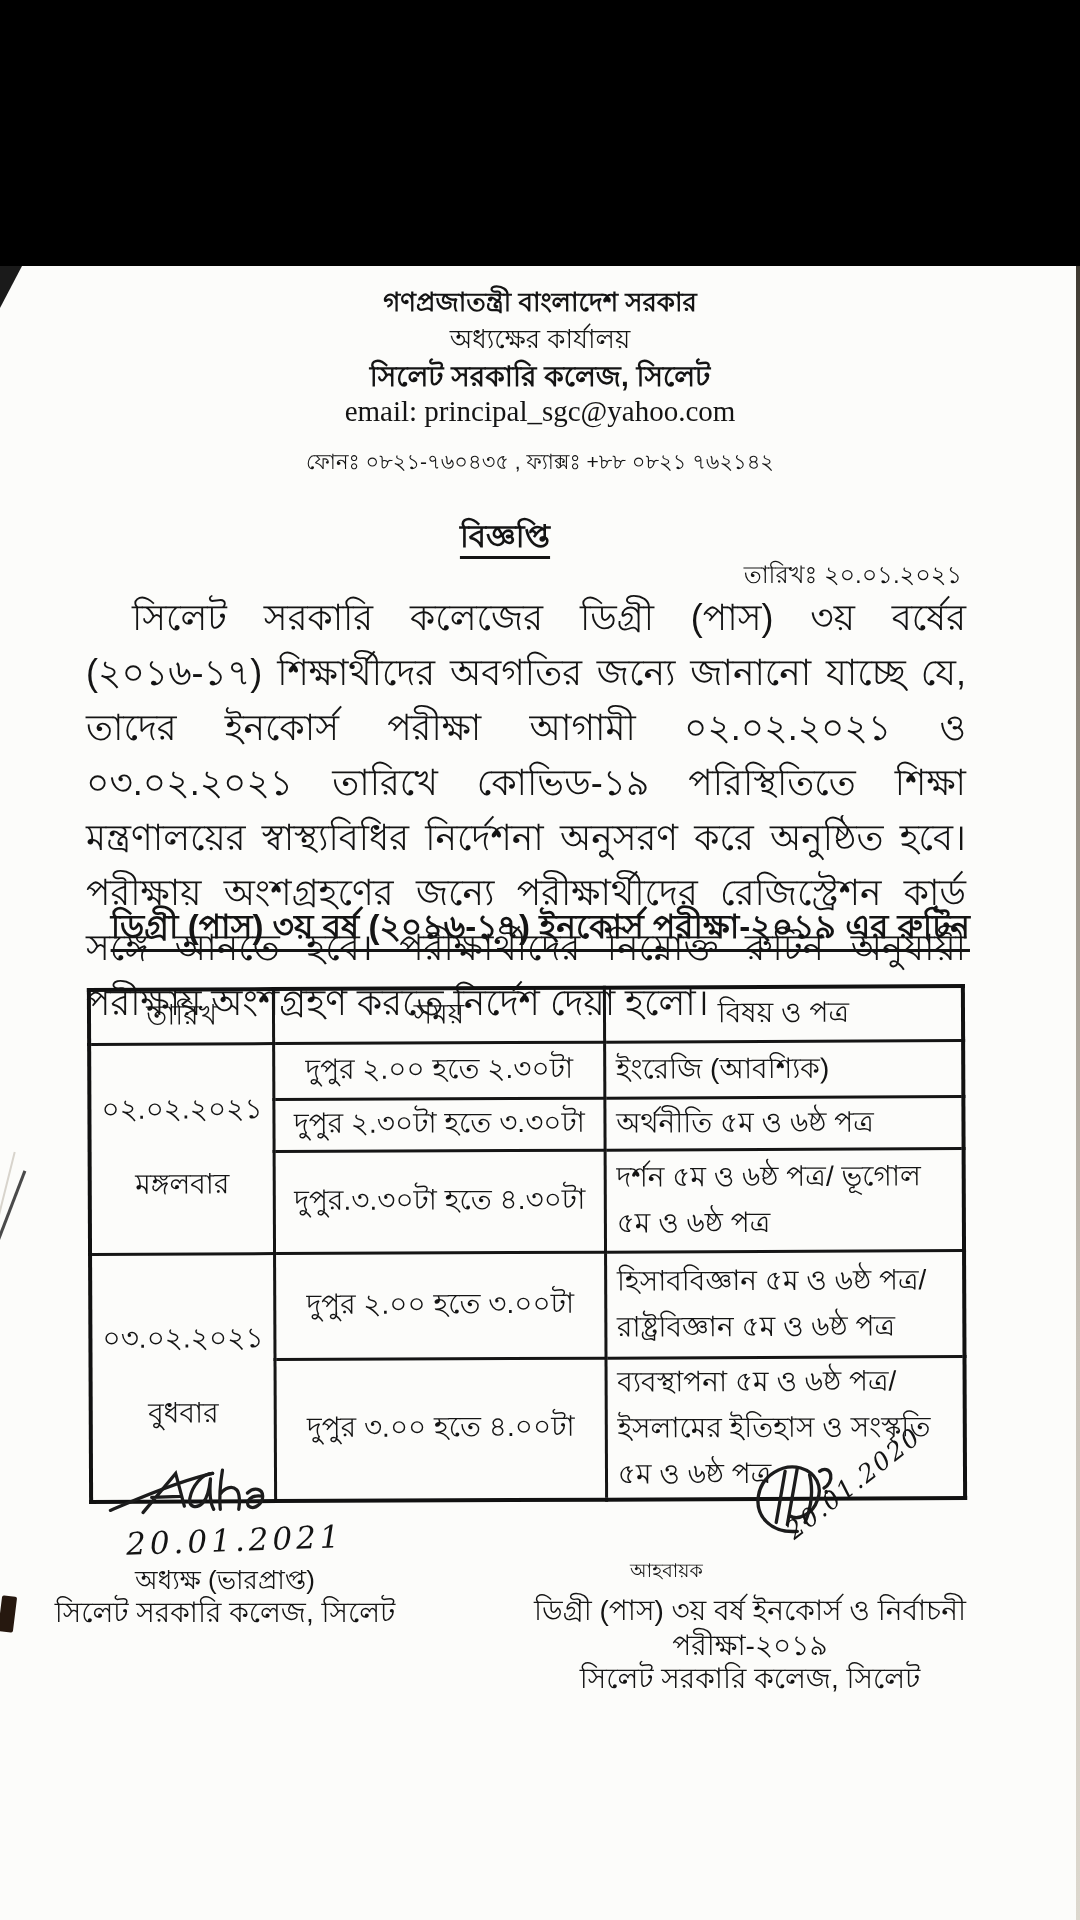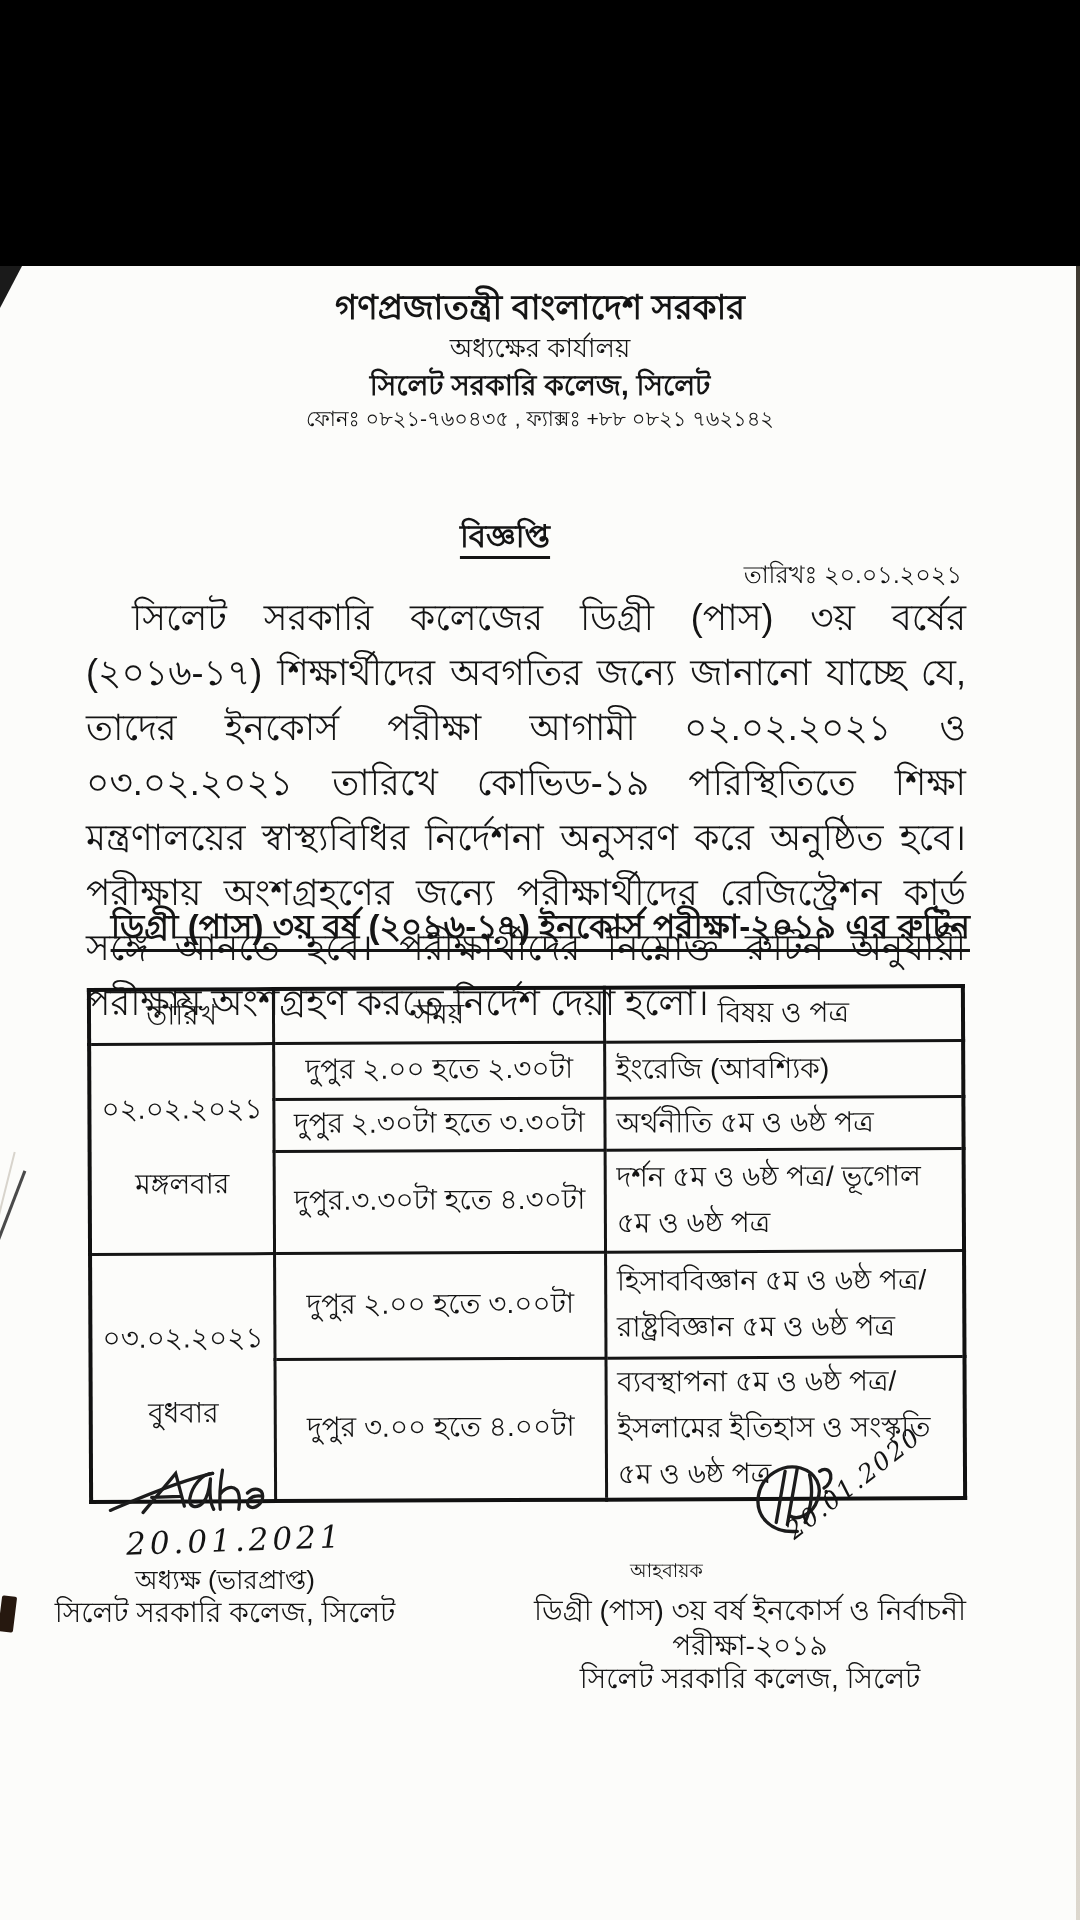--- a/index.html
+++ b/index.html
@@ -16,26 +16,26 @@
     clip-path:polygon(0 0,100% 0,0 100%);}
   .left-line{position:absolute;left:8px;top:1168px;width:3px;height:86px;background:#4a4a4a;
     transform:rotate(21deg);}
   .left-crease{position:absolute;left:-2px;top:1150px;width:2px;height:130px;background:#d8d4cc;
     transform:rotate(14deg);}
   .blob{position:absolute;left:0;top:1596px;width:15px;height:36px;background:#26180f;
     border-radius:2px;transform:rotate(7deg);}
 
   
   .doc-header{position:absolute;left:40px;top:288px;width:1000px;text-align:center;line-height:1.15;}
-  .h-org{font-size:34px;font-weight:600;}
+  .h-org{font-size:26px;font-weight:600;}
   .h-office{font-size:26px;margin-top:7px;}
   .h-college{font-size:28px;font-weight:600;margin-top:6px;}
   .h-web{font-family:"Liberation Serif",serif;font-size:29px;margin-top:5px;letter-spacing:1px;}
   .h-email{font-family:"Liberation Serif",serif;font-size:29px;margin-top:2px;}
-  .h-phone{font-size:21px;margin-top:5px;}
+  .h-phone{font-size:21px;margin-top:22px;}
 
   .notice-title{position:absolute;top:486px;left:0;width:1010px;text-align:center;
     font-size:31px;font-weight:700;margin-top:26px;}
   .notice-title span{text-decoration:underline;text-decoration-thickness:3px;text-underline-offset:9px;}
   .notice-date{position:absolute;top:556px;left:0;width:962px;text-align:right;font-size:24px;}
   .notice-body{position:absolute;top:590px;left:86px;width:880px;font-size:36px;line-height:55px;
     text-align:justify;text-indent:46px;}
 
   .routine-title{position:absolute;top:901px;left:90px;width:880px;text-align:right;
     font-size:33px;font-weight:700;}
@@ -83,20 +83,21 @@
 <div class="right-edge"></div>
 <div class="corner-wedge"></div>
 <div class="left-crease"></div>
 <div class="left-line"></div>
 <div class="blob"></div>
 
 <div class="doc-header">
   <div class="h-org">গণপ্রজাতন্ত্রী বাংলাদেশ সরকার</div>
   <div class="h-office">অধ্যক্ষের কার্যালয়</div>
   <div class="h-college">সিলেট সরকারি কলেজ, সিলেট</div>
+  <div class="h-email">email: principal_sgc@yahoo.com</div>
   <div class="h-phone">ফোনঃ ০৮২১-৭৬০৪৩৫ , ফ্যাক্সঃ +৮৮ ০৮২১ ৭৬২১৪২</div>
 </div>
 
 <div class="notice-title">
   <span>বিজ্ঞপ্তি</span>
 </div>
 
 <div class="notice-date">তারিখঃ ২০.০১.২০২১</div>
 
 <div class="notice-body">সিলেট সরকারি কলেজের ডিগ্রী (পাস) ৩য় বর্ষের (২০১৬-১৭) শিক্ষার্থীদের অবগতির জন্যে জানানো যাচ্ছে যে, তাদের ইনকোর্স পরীক্ষা আগামী ০২.০২.২০২১ ও ০৩.০২.২০২১ তারিখে কোভিড-১৯ পরিস্থিতিতে শিক্ষা মন্ত্রণালয়ের স্বাস্থ্যবিধির নির্দেশনা অনুসরণ করে অনুষ্ঠিত হবে। পরীক্ষায় অংশগ্রহণের জন্যে পরীক্ষার্থীদের রেজিস্ট্রেশন কার্ড সঙ্গে আনতে হবে। পরীক্ষার্থীদের নিম্নোক্ত রুটিন অনুযায়ী পরীক্ষায় অংশগ্রহণ করতে নির্দেশ দেয়া হলো।</div>

